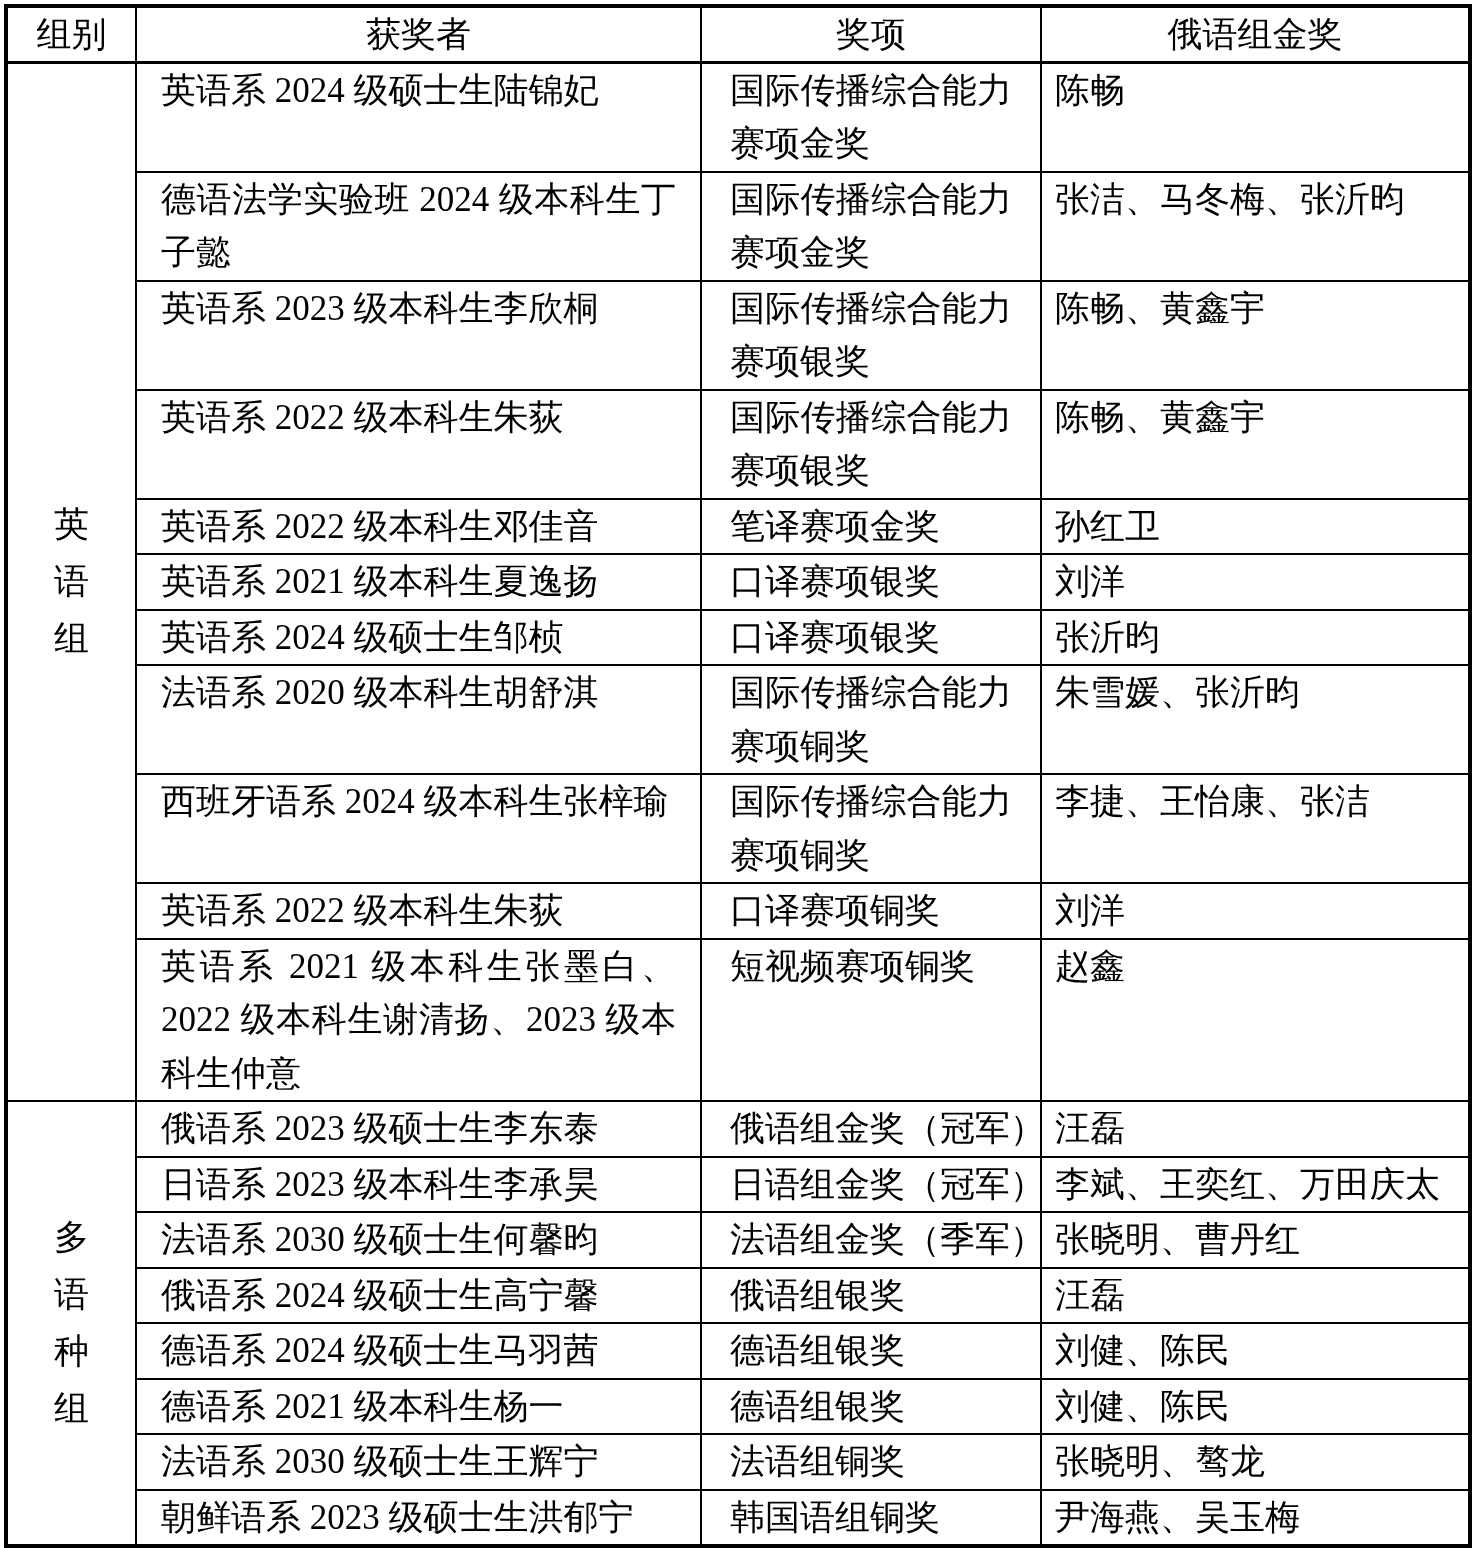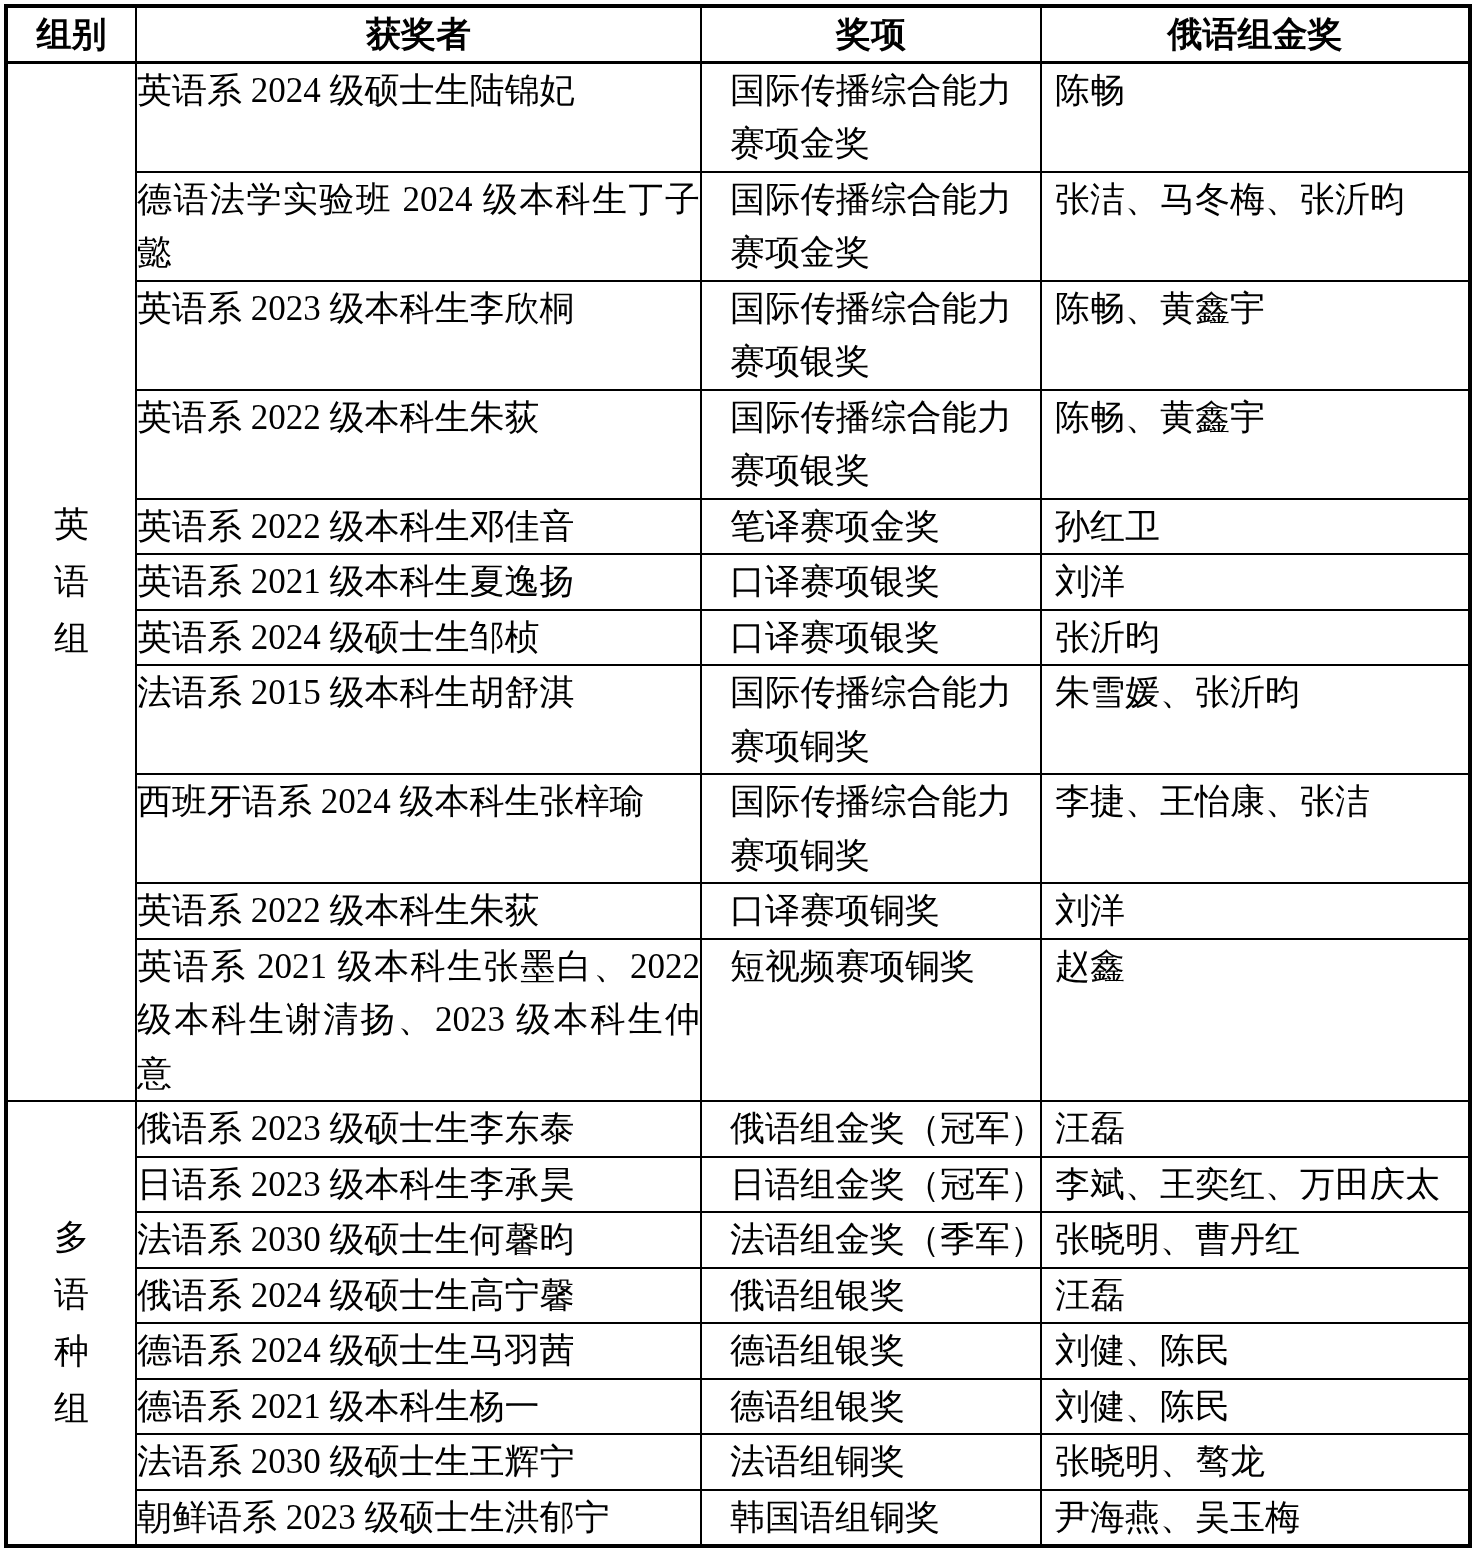--- a/index.html
+++ b/index.html
@@ -21,29 +21,29 @@
   th, td {
     border: 2px solid #000;
     font-family: "Liberation Serif", "DejaVu Serif", serif;
     font-size: 35px;
     color: #000;
     box-sizing: border-box;
     overflow: hidden;
   }
   thead th {
     height: 56px;
-    font-weight: bold;
+    font-weight: normal;
     vertical-align: middle;
     border-bottom: 3px solid #000;
     padding: 0;
   }
   tbody td {
     vertical-align: top;
     line-height: 53.5px;
-    padding: 0 0;
+    padding: 0 24px;
     text-align: justify;
   }
   td.c-award {
     padding: 0 28px;
   }
   td.c-teacher {
     padding: 0 13px;
     text-align: left;
     margin-top: 20px;
   }
@@ -117,21 +117,21 @@
       <td class="c-winner">英语系 2021 级本科生夏逸扬</td>
       <td class="c-award">口译赛项银奖</td>
       <td class="c-teacher">刘洋</td>
     </tr>
     <tr>
       <td class="c-winner">英语系 2024 级硕士生邹桢</td>
       <td class="c-award">口译赛项银奖</td>
       <td class="c-teacher">张沂昀</td>
     </tr>
     <tr>
-      <td class="c-winner">法语系 2015 级本科生胡舒淇</td>
+      <td class="c-winner">法语系 2020 级本科生胡舒淇</td>
       <td class="c-award">国际传播综合能力赛项铜奖</td>
       <td class="c-teacher">朱雪媛、张沂昀</td>
     </tr>
     <tr>
       <td class="c-winner">西班牙语系 2024 级本科生张梓瑜</td>
       <td class="c-award">国际传播综合能力赛项铜奖</td>
       <td class="c-teacher">李捷、王怡康、张洁</td>
     </tr>
     <tr>
       <td class="c-winner">英语系 2022 级本科生朱荻</td>

